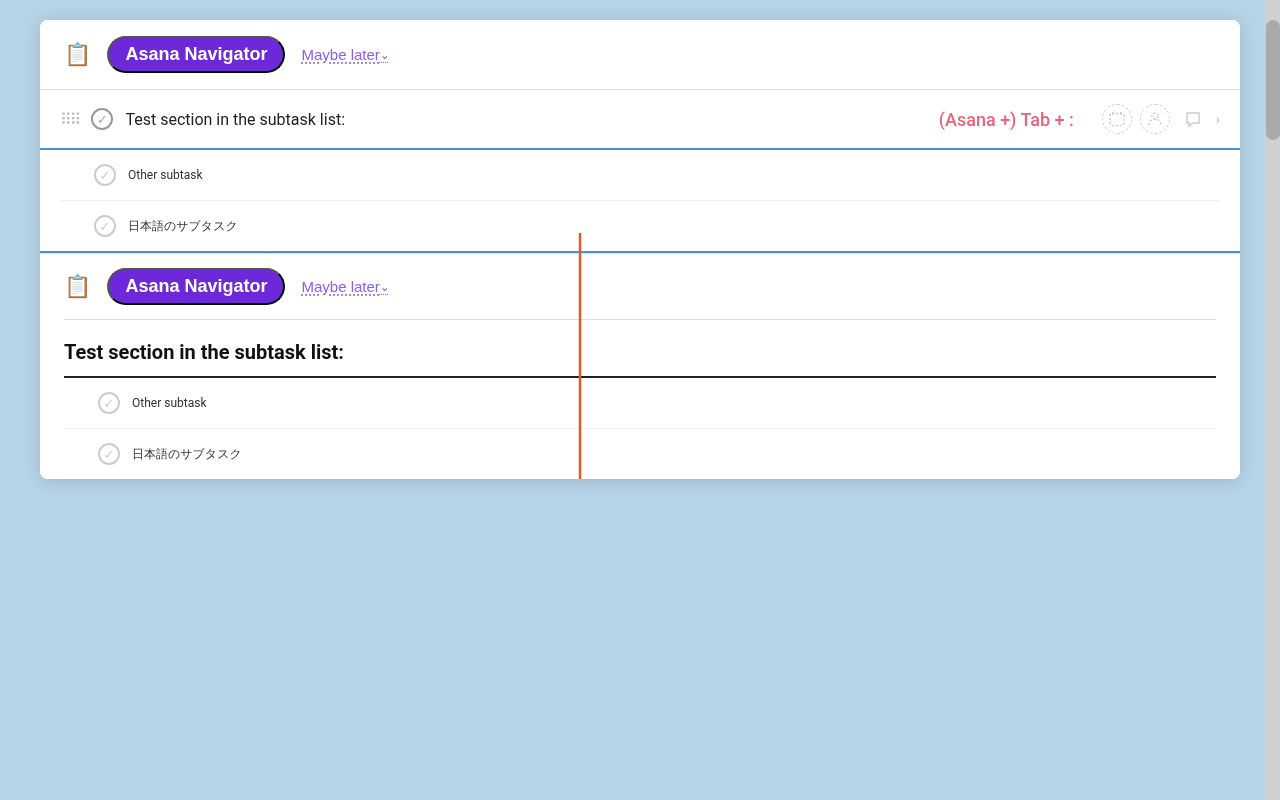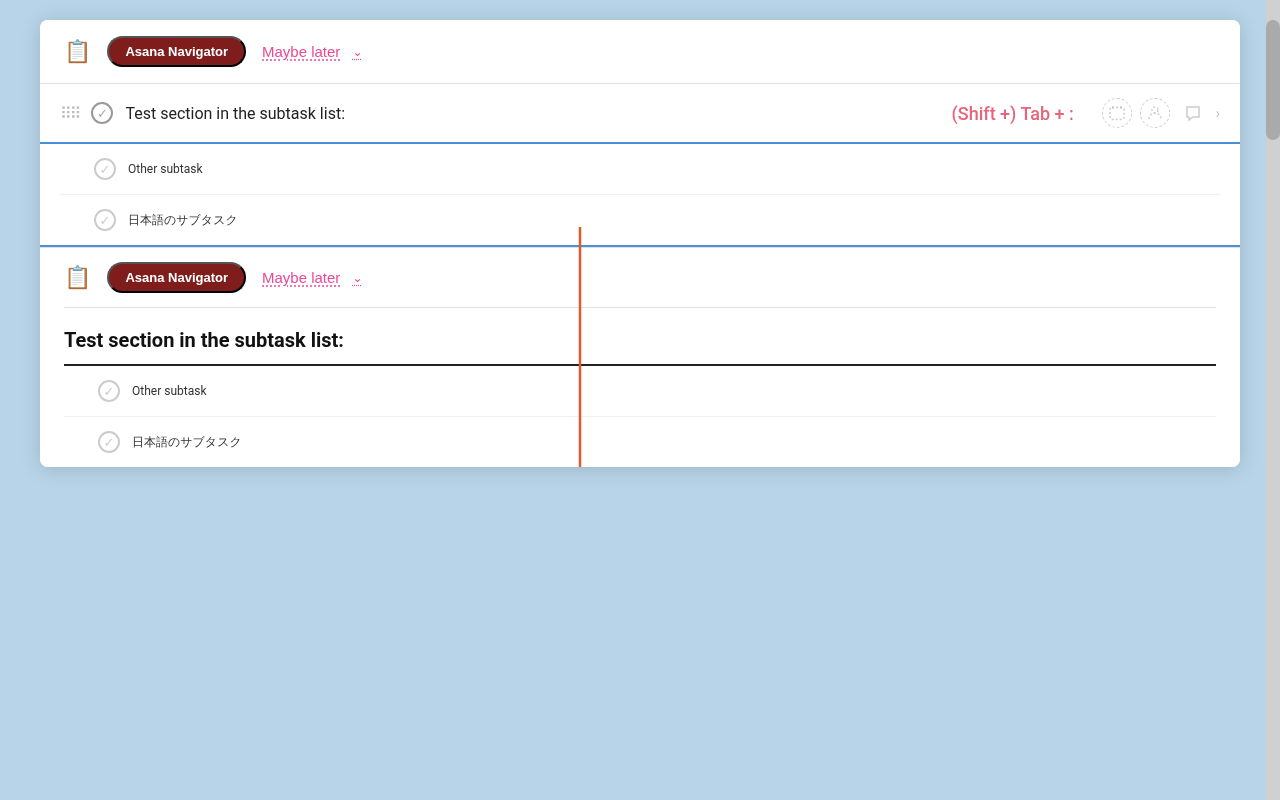--- a/index.html
+++ b/index.html
@@ -37,40 +37,40 @@
       gap: 16px;
       border-bottom: 1px solid #e0e0e0;
     }
 
     .clipboard-icon {
       color: #aaa;
       font-size: 22px;
     }
 
     .asana-badge {
-      background: #7f1d1d;
+      background: #6d28d9;
       color: white;
       padding: 6px 16px;
       border-radius: 20px;
-      font-size: 13px;
+      font-size: 18px;
       font-weight: 600;
       cursor: pointer;
     }
 
     .maybe-later-btn {
-      color: #ec4899;
+      color: #8b5cf6;
       font-size: 15px;
       border: none;
       background: none;
       cursor: pointer;
       text-decoration: underline dotted;
       text-underline-offset: 3px;
       display: flex;
       align-items: center;
-      gap: 12px;
+      gap: 0;
     }
 
     .maybe-later-btn .chevron {
       font-size: 12px;
     }
 
     
     .editing-section {
       background: white;
       border-bottom: 2px solid #4a90d9;
@@ -243,21 +243,21 @@
     </button>
   </div>
 
   <div class="editing-section">
     <div class="editing-row">
       <span class="drag-handle">⠿⠿</span>
       <div class="check-circle filled">
         <span>✓</span>
       </div>
       <input class="section-input" type="text" value="Test section in the subtask list:" style="">
-      <span class="shortcut-hint">(Shift +) Tab + :</span>
+      <span class="shortcut-hint">(Asana +) Tab + :</span>
       <div class="action-icons">
         <div class="action-icon">
           <svg width="16" height="16" viewBox="0 0 16 16" fill="none">
             <rect x="1" y="2.5" width="14" height="12" rx="2" stroke="#ccc" stroke-width="1.5" stroke-dasharray="2 2" fill="none"></rect>
             <line x1="4" y1="1" x2="4" y2="4" stroke="#ccc" stroke-width="1.5"></line>
             <line x1="12" y1="1" x2="12" y2="4" stroke="#ccc" stroke-width="1.5"></line>
           </svg>
         </div>
         <div class="action-icon">
           <svg width="16" height="16" viewBox="0 0 16 16" fill="none">

